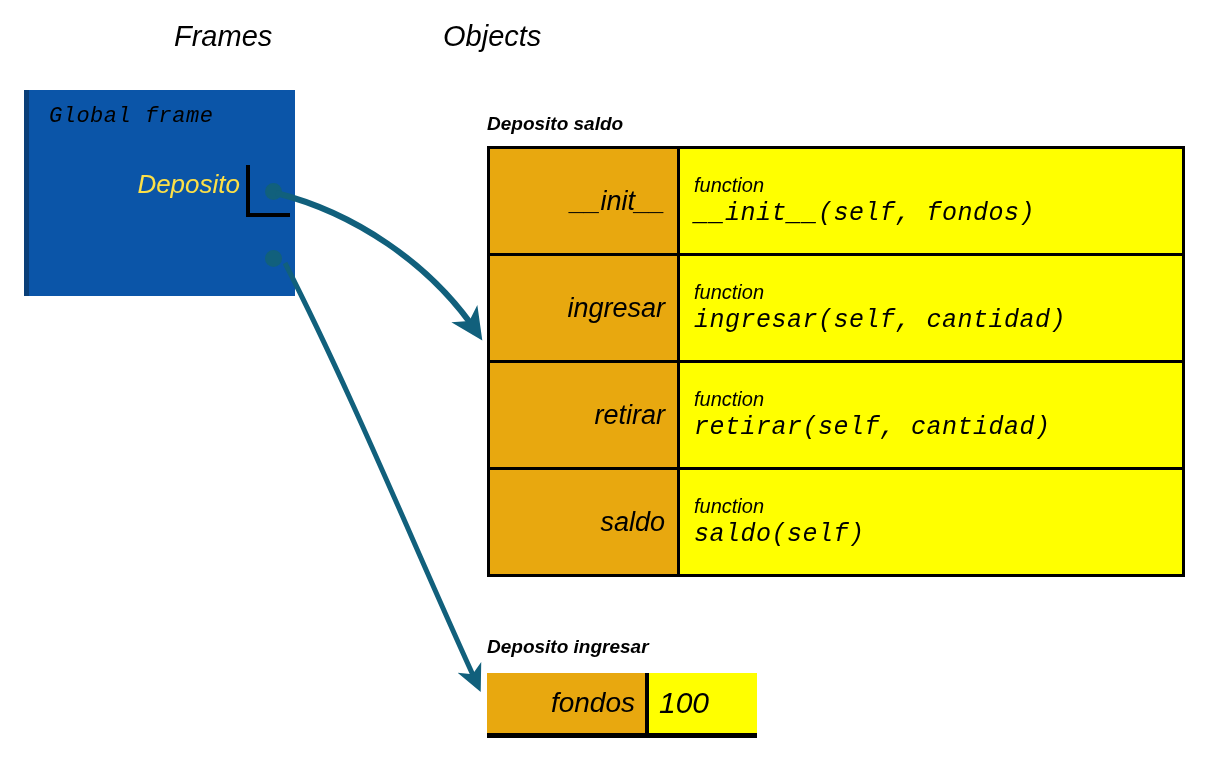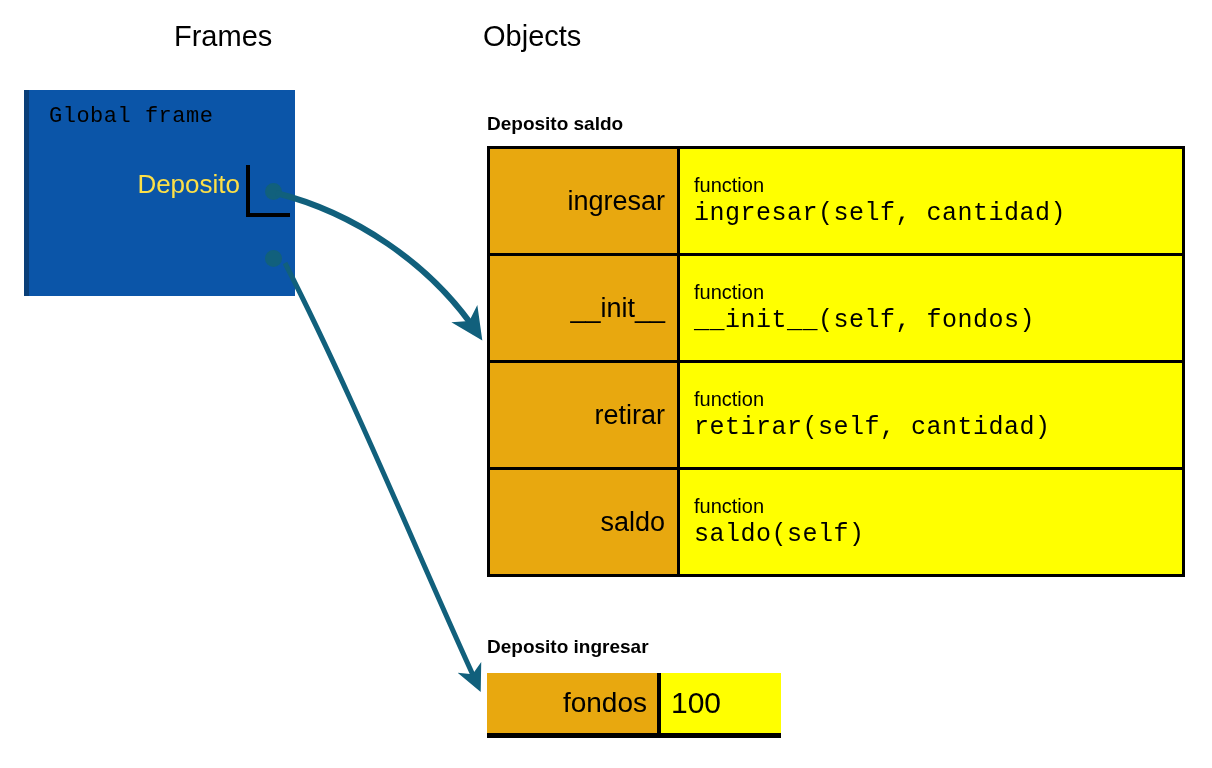--- a/index.html
+++ b/index.html
@@ -14,34 +14,35 @@
     position: relative;
     overflow: hidden;
     font-family: "Liberation Sans", sans-serif;
     color: #000000;
   }
   #stage {
     position: absolute;
     left: 0; top: 0;
     width: 1212px;
     height: 768px;
+    font-style: italic;
   }
 
   
   .col-heading {
     position: absolute;
     font-family: "Liberation Sans", sans-serif;
     font-size: 29px;
     font-weight: 400;
     line-height: 34px;
     color: #000000;
     white-space: nowrap;
   }
   #frames-heading  { left: 174px; top: 19px; }
-  #objects-heading { left: 483px; top: 19px; }
+  #objects-heading { left: 443px; top: 19px; }
 
   
   #global-frame {
     position: absolute;
     left: 24px;
     top: 90px;
     width: 271px;
     height: 206px;
     background: #0b55a8;
     border-left: 5px solid #0a3f78;
@@ -161,21 +162,21 @@
   
   #instance-table {
     position: absolute;
     left: 487px;
     top: 673px;
     border-collapse: collapse;
     table-layout: fixed;
   }
   #instance-table tr { height: 62px; }
   #instance-table td {
-    padding: 12px;
+    padding: 0;
     vertical-align: middle;
     border-top: none;
     border-bottom: 5px solid #000000;
   }
   #instance-table td.cell-key-inst {
     width: 148px;
     background: #e8a80f;
     border-right: 4px solid #000000;
     text-align: right;
     padding-right: 10px;
@@ -227,31 +228,31 @@
   <div class="var-dot" id="dot-0"></div>
   <div class="var-dot" id="dot-1"></div>
 
   <div class="object-label" id="class-label">Deposito saldo</div>
 
   <div class="object-label" id="instance-label">Deposito ingresar</div>
 
   <table id="class-table">
     <tbody>
       <tr>
+        <td class="cell-key">__init__</td>
+        <td class="cell-val">
+          <div class="fn-kind">function</div>
+          <div class="fn-sig">__init__(self, fondos)</div>
+        </td>
+      </tr>
+      <tr>
         <td class="cell-key">ingresar</td>
         <td class="cell-val">
           <div class="fn-kind">function</div>
           <div class="fn-sig">ingresar(self, cantidad)</div>
-        </td>
-      </tr>
-      <tr>
-        <td class="cell-key">__init__</td>
-        <td class="cell-val">
-          <div class="fn-kind">function</div>
-          <div class="fn-sig">__init__(self, fondos)</div>
         </td>
       </tr>
       <tr>
         <td class="cell-key">retirar</td>
         <td class="cell-val">
           <div class="fn-kind">function</div>
           <div class="fn-sig">retirar(self, cantidad)</div>
         </td>
       </tr>
       <tr>

